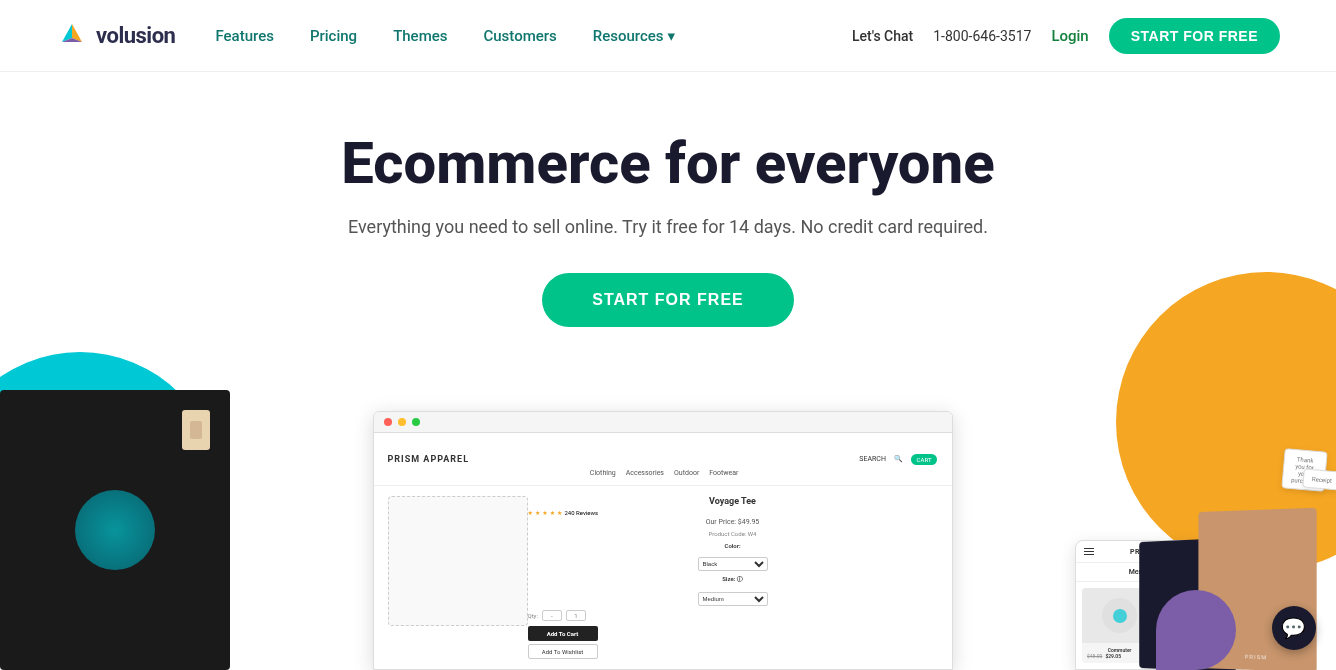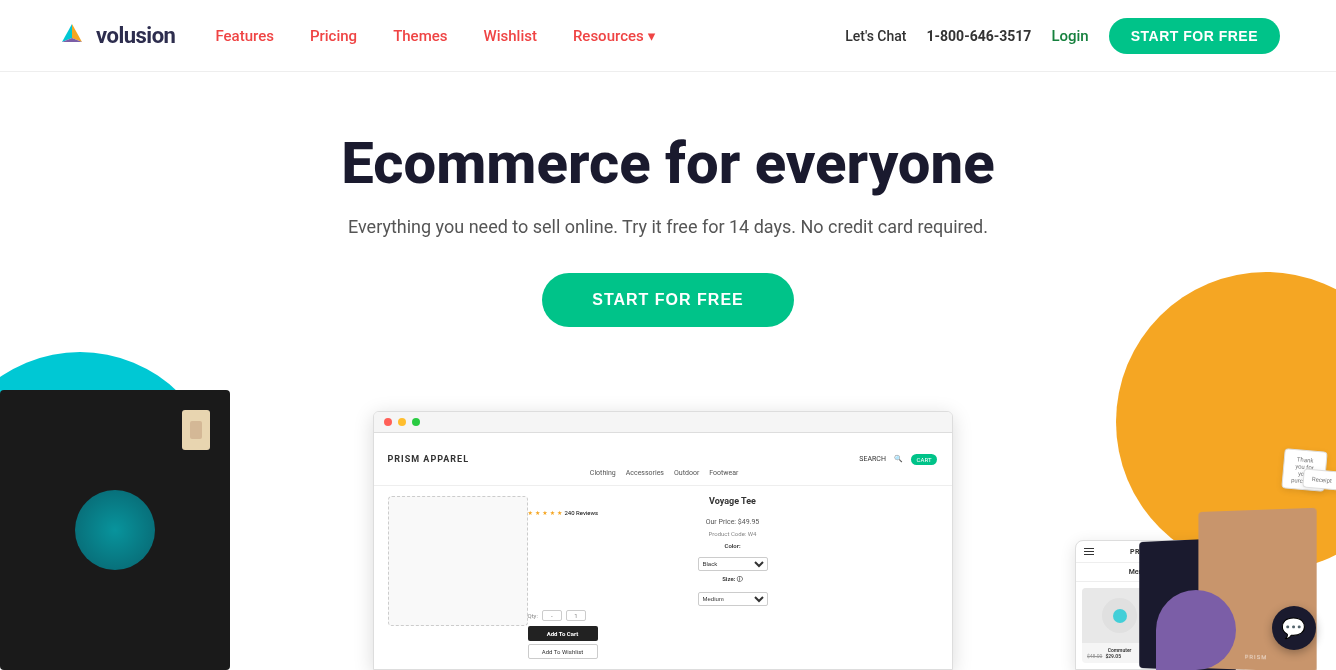--- a/index.html
+++ b/index.html
@@ -46,21 +46,21 @@
 
     .nav-links {
       display: flex;
       align-items: center;
       gap: 36px;
       flex: 1;
     }
 
     .nav-link {
       font-size: 15px;
-      color: #ef4444;
+      color: #0f766e;
       text-decoration: none;
       font-weight: 500;
       display: flex;
       align-items: center;
       gap: 4px;
       cursor: pointer;
     }
 
     .nav-right {
       display: flex;
@@ -70,21 +70,21 @@
 
     .lets-chat {
       font-size: 14px;
       color: #333;
       font-weight: 500;
     }
 
     .phone {
       font-size: 14px;
       color: #333;
-      font-weight: 700;
+      font-weight: 400;
     }
 
     .login-link {
       font-size: 15px;
       color: #15803d;
       font-weight: 500;
       text-decoration: none;
       cursor: pointer;
       text-align: center;
     }
@@ -647,21 +647,21 @@
       <polygon points="16,4 6,22 16,18" fill="#00c8d4"></polygon>
       <polygon points="6,22 26,22 16,18" fill="#7b5ea7"></polygon>
     </svg>
     <span class="logo-text">volusion</span>
   </a>
 
   <div class="nav-links">
     <a class="nav-link" href="#">Features</a>
     <a class="nav-link" href="#">Pricing</a>
     <a class="nav-link" href="#">Themes</a>
-    <a class="nav-link" href="#">Wishlist</a>
+    <a class="nav-link" href="#">Customers</a>
     <a class="nav-link" href="#">
       <span>Resources</span>
       <span>▾</span>
     </a>
   </div>
 
   <div class="nav-right">
     <span class="lets-chat">Let's Chat</span>
     <span class="phone">1-800-646-3517</span>
     <a class="login-link" href="#">Login</a>

